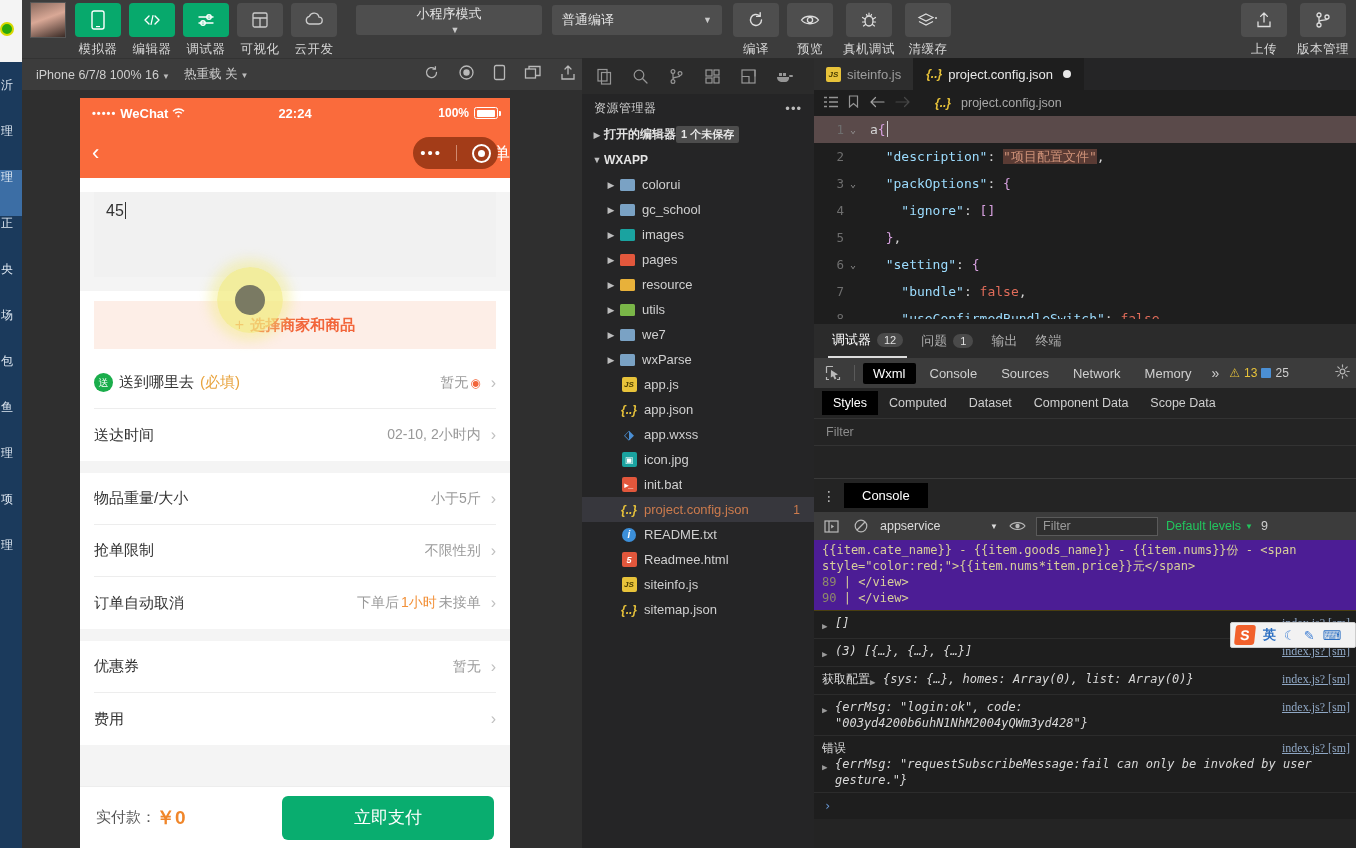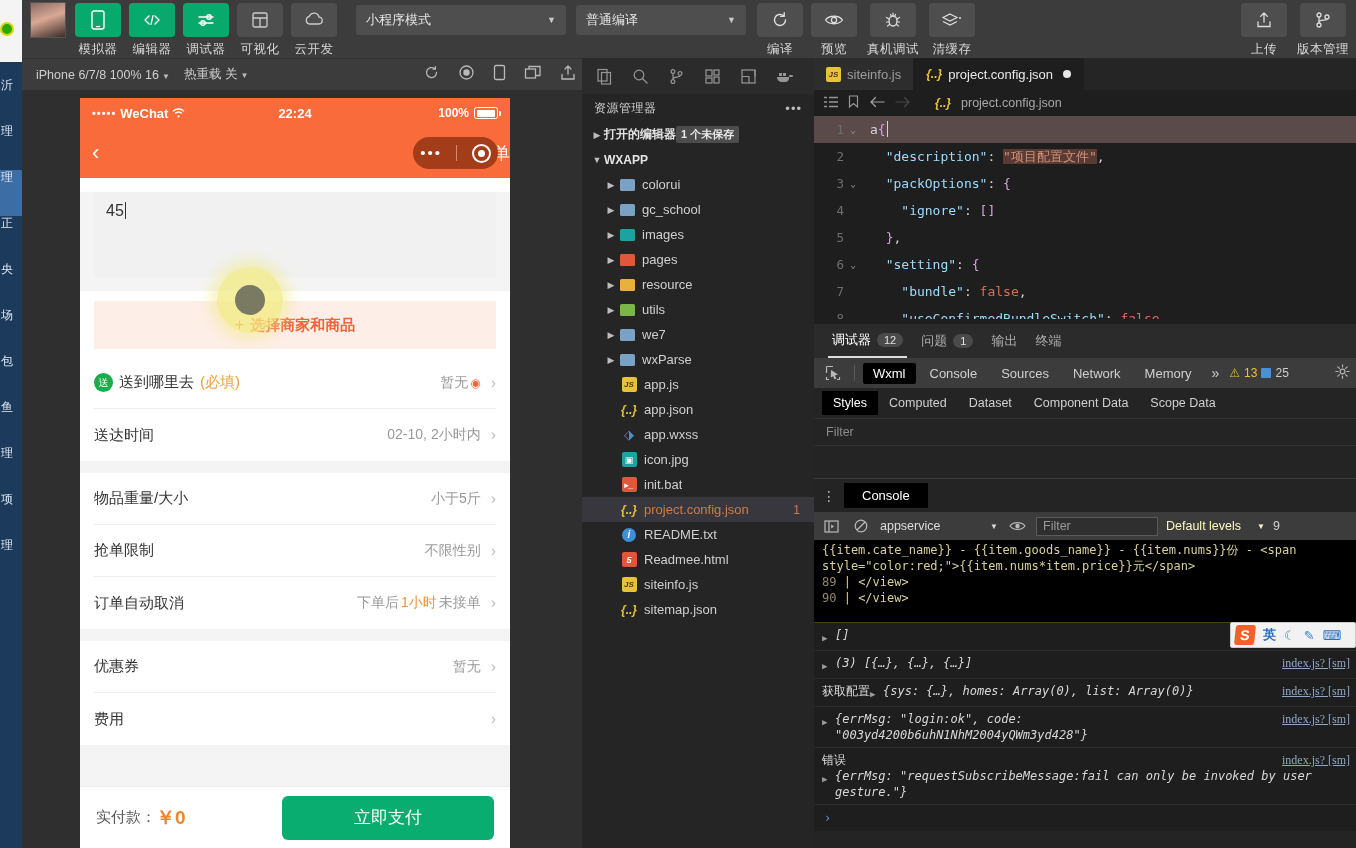--- a/index.html
+++ b/index.html
@@ -60,21 +60,21 @@
   .tb-btn.grey  { background: #4e4e4e; }
   .tb-label { font-size: 12.5px; color: #d8d8d8; margin-top: 4px; letter-spacing: .5px; }
   .tb-btn svg { display:block; }
 
   .tb-select {
     height: 30px; margin-top: 5px; border-radius: 3px; background: #4e4e4e;
     color: #e4e4e4; font-size: 13px; display: flex; align-items: center;
     padding: 0 10px; justify-content: space-between;
   }
   .tb-select .caret { font-size: 9px; color: #c9c9c9; margin-left: 12px; }
-  .sel-mode { width: 210px; margin-left: 14px; }
+  .sel-mode { width: 186px; margin-left: 14px; flex-direction: column; }
   .sel-compile { width: 170px; margin-left: 10px; }
   .tb-spacer { flex: 1 1 auto; }
 
   
   .simbar {
     position: absolute; left: 22px; top: 58px; width: 560px; height: 32px;
     background: #3c3c3c; display: flex; align-items: center;
     border-top: 1px solid #333;
   }
   .simbar .seg { color: #cfcfcf; font-size: 12.5px; margin-left: 14px; white-space: nowrap; }
@@ -273,25 +273,25 @@
   .styles-blank { height: 32px; background:#242424; }
 
   .console-hdr { height: 34px; display: flex; align-items: center; gap: 8px; background: #242424; padding-left: 8px; border-top: 1px solid #3a3a3a;}
   .kebab { color: #bbb; font-size: 14px; line-height: 8px; width: 14px; text-align:center;}
   .ctab { background: #000; color: #fff; font-size: 13px; padding: 5px 18px; }
   .console-bar { height: 28px; display: flex; align-items: center; gap: 8px; background: #3c3c3c; padding: 0 6px; }
   .cb-ico { width: 22px; height: 20px; display:flex;align-items:center;justify-content:center;opacity:.85;}
   .ctxsel { color: #dcdcdc; font-size: 12.5px; display:flex;align-items:center; min-width:118px;}
   .ctxsel .caret { margin-left:auto; font-size:8px;}
   .cfilter { background:#2f2f2f; border:1px solid #5a5a5a; color:#9a9a9a; font-size:12.5px; padding:2px 6px; width:122px; height:19px; display:flex; align-items:center;}
-  .clevels { color:#fef9c3; font-size:12.5px; display:flex;align-items:center;gap:16px;}
+  .clevels { color:#22c55e; font-size:12.5px; display:flex;align-items:center;gap:4px;}
   .cnum { color:#cfcfcf; font-size:12.5px; }
 
   .console-body { background: #1e1e1e; font-family: "DejaVu Sans Mono","Liberation Mono",monospace; font-size: 12px; color: #d0d0d0;}
-  .warn-block { background: #000000; color: #d8cf9a; padding: 2px 0 16px 8px; line-height: 16px; border-bottom:1px solid #4a3f10;}
+  .warn-block { background: #4c1d95; color: #d8cf9a; padding: 2px 0 4px 8px; line-height: 16px; border-bottom:1px solid #4a3f10;}
   .warn-block .n { color: #8f8a6a; }
   .c-row { display:flex; align-items:flex-start; padding: 4px 6px 4px 8px; border-bottom:1px solid #2c2c2c; line-height:16px;}
   .c-arrow { color: #9a9a9a; font-size: 9px; margin-right: 5px; margin-top: 3px; flex:0 0 8px;}
   .c-val { font-style: italic; color: #d8d8d8; }
   .c-src { margin-left:auto; color: #8fa7c4; text-decoration: underline; white-space: nowrap; padding-left: 10px; font-family: Liberation Serif, serif;}
   .c-lbl { color: #ddd; font-family:"Liberation Sans",sans-serif; font-style: normal; }
   .c-prompt { color:#6a9ad8; padding: 6px 10px; }
 
   
   .ime {

